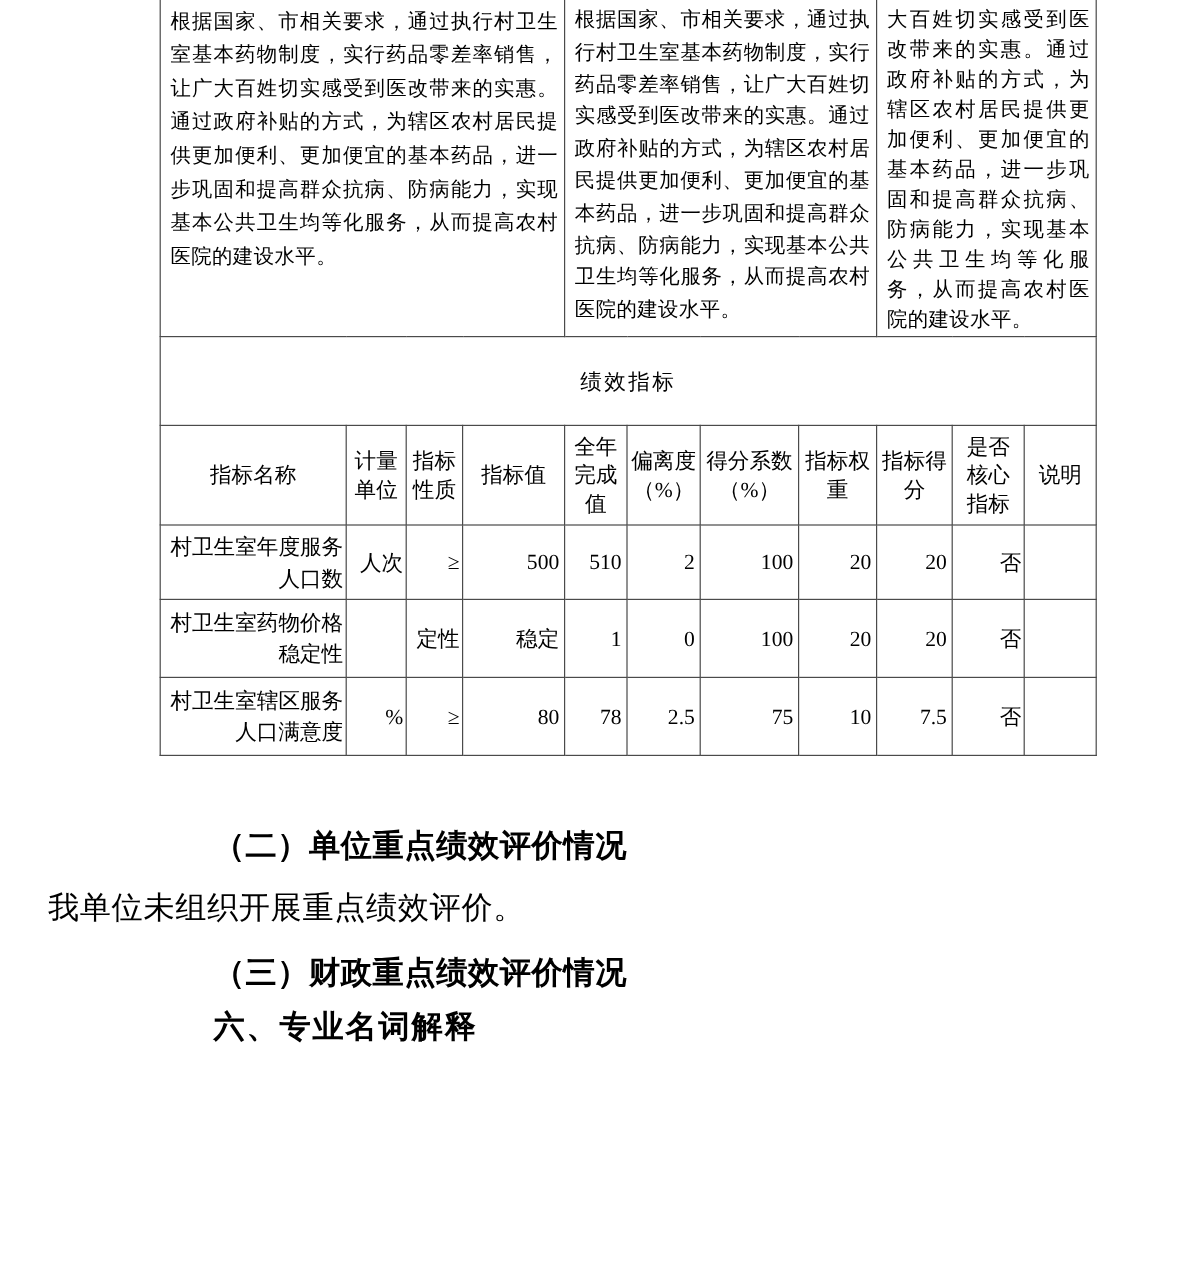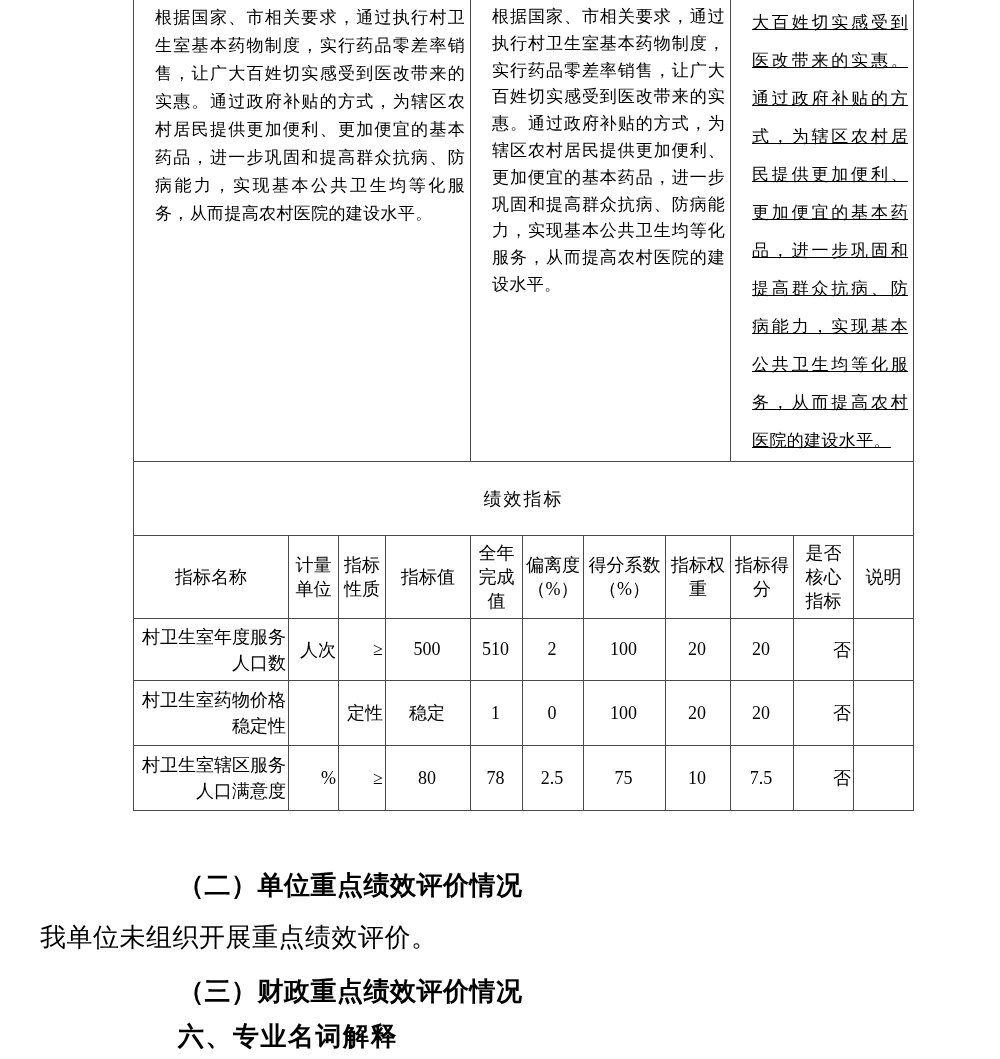--- a/index.html
+++ b/index.html
@@ -24,46 +24,46 @@
     overflow: hidden;
   }
   
   tr.row-cont { height: 273px; }
   tr.row-cont td { border-top: none; vertical-align: top; }
   .para {
     font-size: 17px;
     letter-spacing: 0.35px;
     text-align: justify;
     text-justify: inter-character;
-    padding: 3px 4px 0 20px;
+    padding: 3px 4px 0 7px;
     margin: 0;
   }
   .lh1 { line-height: 28px; }
   .lh2 { line-height: 26.8px; }
-  .lh3 { line-height: 38px; text-decoration: underline; }
+  .lh3 { line-height: 25px; }
 
   tr.row-title { height: 74px; }
   td.title-cell {
     text-align: center; vertical-align: middle;
     font-size: 18px; letter-spacing: 2px;
   }
 
   tr.row-head { height: 83px; }
   tr.row-head th {
     font-weight: normal;
     font-size: 18px;
     line-height: 24px;
     text-align: center; vertical-align: middle;
     padding: 0 3px;
   }
 
   tr.row-data td { font-size: 18px; vertical-align: middle; }
   td.name { line-height: 26px; padding: 0 2px 0 4px; text-align: right; }
   td.txt  { padding: 0 2px 0 4px; text-align: right; }
-  td.num  { padding: 0 4px 0 2px; text-align: center; font-family: Liberation Serif, serif; }
+  td.num  { padding: 0 4px 0 2px; text-align: right; font-family: Liberation Serif, serif; }
   td.note { padding: 0; }
 
   
   .sec { margin: 0 0 0 178px; line-height: 34px; white-space: nowrap; }
   .sec.h2 {
     margin-top: 58px;
     font-size: 26px; font-weight: bold; letter-spacing: 0.5px;
   }
   .sec.body {
     font-size: 26px; letter-spacing: 0.5px;

